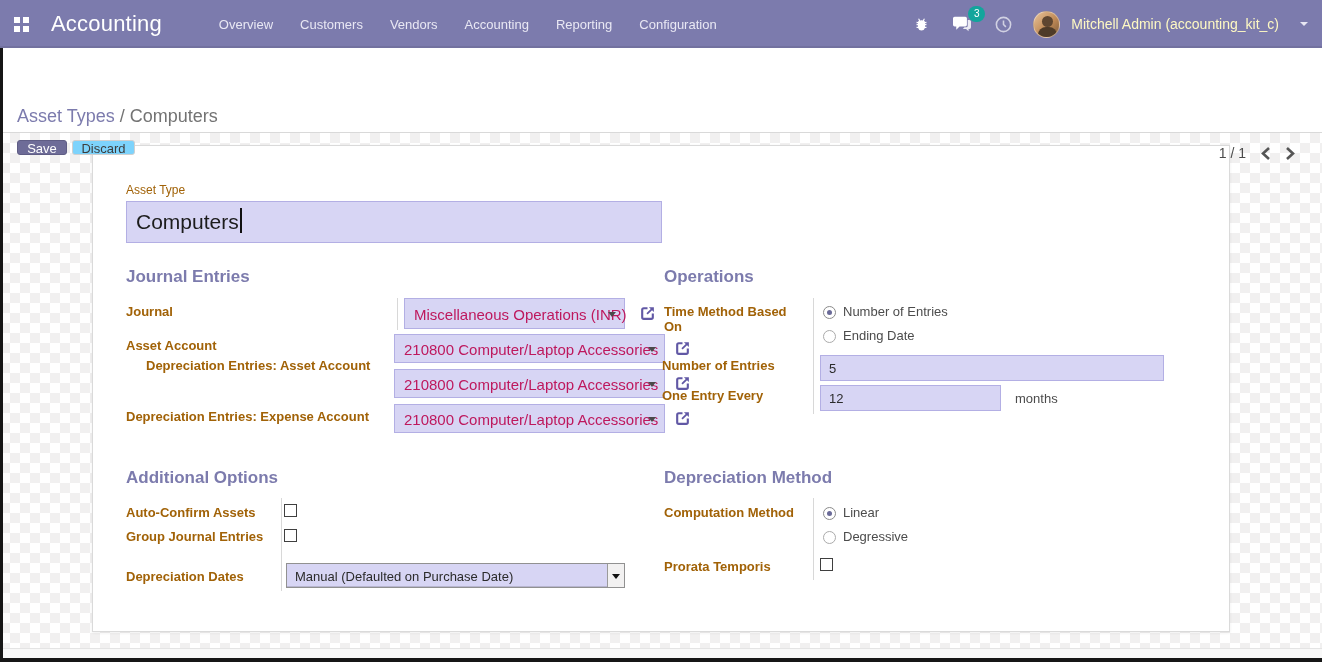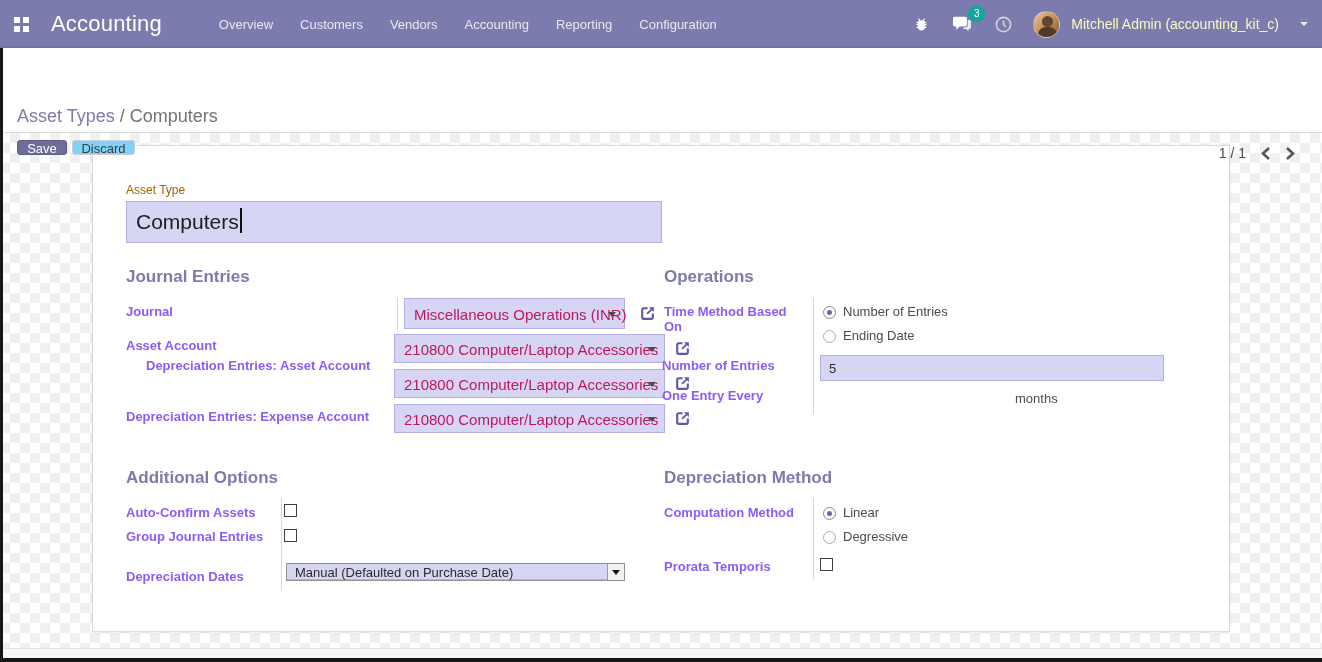--- a/index.html
+++ b/index.html
@@ -73,21 +73,21 @@
   .sheet *{ position:absolute; }
   .field-label-sm{ font-size:12px; color:#a16207; }
   .big-input{
     left:33px; top:55px; width:536px; height:42px;
     background:var(--c-field,#d7d5f4); border:1px solid var(--c-fieldborder,#b3afe4);
     font-size:21px; color:#1c1c1c; line-height:40px; padding-left:9px; cursor:text;
   }
   .text-cursor{ position:static; display:inline-block; width:2px; height:25px; background:#111;
     margin-left:1px; vertical-align:-4px; }
   .sec-title{ font-size:17px; font-weight:bold; color:var(--c-accent,#7c7bad); }
-  .lbl{ font-size:13px; font-weight:bold; color:#8b5cf6; line-height:15px; }
+  .lbl{ font-size:13px; font-weight:bold; color:#a16207; line-height:15px; }
   .txt{ font-size:13px; color:#4c4c4c; }
   .sel{
     background:var(--c-field,#d7d5f4); border:1px solid var(--c-fieldborder,#b3afe4);
     font-size:15px; color:#be185d; cursor:pointer;
   }
   .sel .v{ position:absolute; left:9px; top:50%; transform:translateY(-50%); white-space:nowrap; }
   .sel .car{ position:absolute; right:8px; top:50%; margin-top:-2px; width:0; height:0;
     border-left:4px solid transparent; border-right:4px solid transparent; border-top:5px solid #4a4a4a; }
   .inp{
     background:var(--c-field,#d7d5f4); border:1px solid var(--c-fieldborder,#b3afe4);
@@ -240,33 +240,34 @@
 
   <span class="radio on" style="left:730px;top:160px;"></span>
   <span class="txt" style="left:750px;top:158px;">Number of Entries</span>
   <span class="radio" style="left:730px;top:184px;"></span>
   <span class="txt" style="left:750px;top:182px;">Ending Date</span>
 
   <div class="lbl" style="left:569px;top:212px;">Number of Entries</div>
   <input class="inp" style="left: 727px; top: 209px; width: 344px; height: 26px;" value="5">
 
   <div class="lbl" style="left:569px;top:242px;">One Entry Every</div>
+  <input class="inp" style="left: 727px; top: 239px; width: 181px; height: 26px;" value="12">
   <span class="txt" style="left:922px;top:245px;">months</span>
 
   <div class="sec-title" style="left:33px;top:322px;">Additional Options</div>
   <div class="vline" style="left:188px;top:352px;height:93px;"></div>
 
   <div class="lbl" style="left:33px;top:359px;">Auto-Confirm Assets</div>
   <span class="cb" style="left:191px;top:358px;"></span>
 
   <div class="lbl" style="left:33px;top:383px;width:140px;">Group Journal Entries</div>
   <span class="cb" style="left:191px;top:383px;"></span>
 
   <div class="lbl" style="left:33px;top:423px;">Depreciation Dates</div>
-  <div class="sel2" style="left:193px;top:417px;width:339px;height:18px;">
+  <div class="sel2" style="left:193px;top:417px;width:339px;height:25px;">
     <span class="v">Manual (Defaulted on Purchase Date)</span>
     <span class="dropbtn"></span>
   </div>
 
   <div class="sec-title" style="left:571px;top:322px;">Depreciation Method</div>
   <div class="lbl" style="left:571px;top:359px;">Computation Method</div>
   <div class="vline" style="left:720px;top:352px;height:82px;"></div>
 
   <span class="radio on" style="left:730px;top:361px;"></span>
   <span class="txt" style="left:750px;top:359px;">Linear</span>

